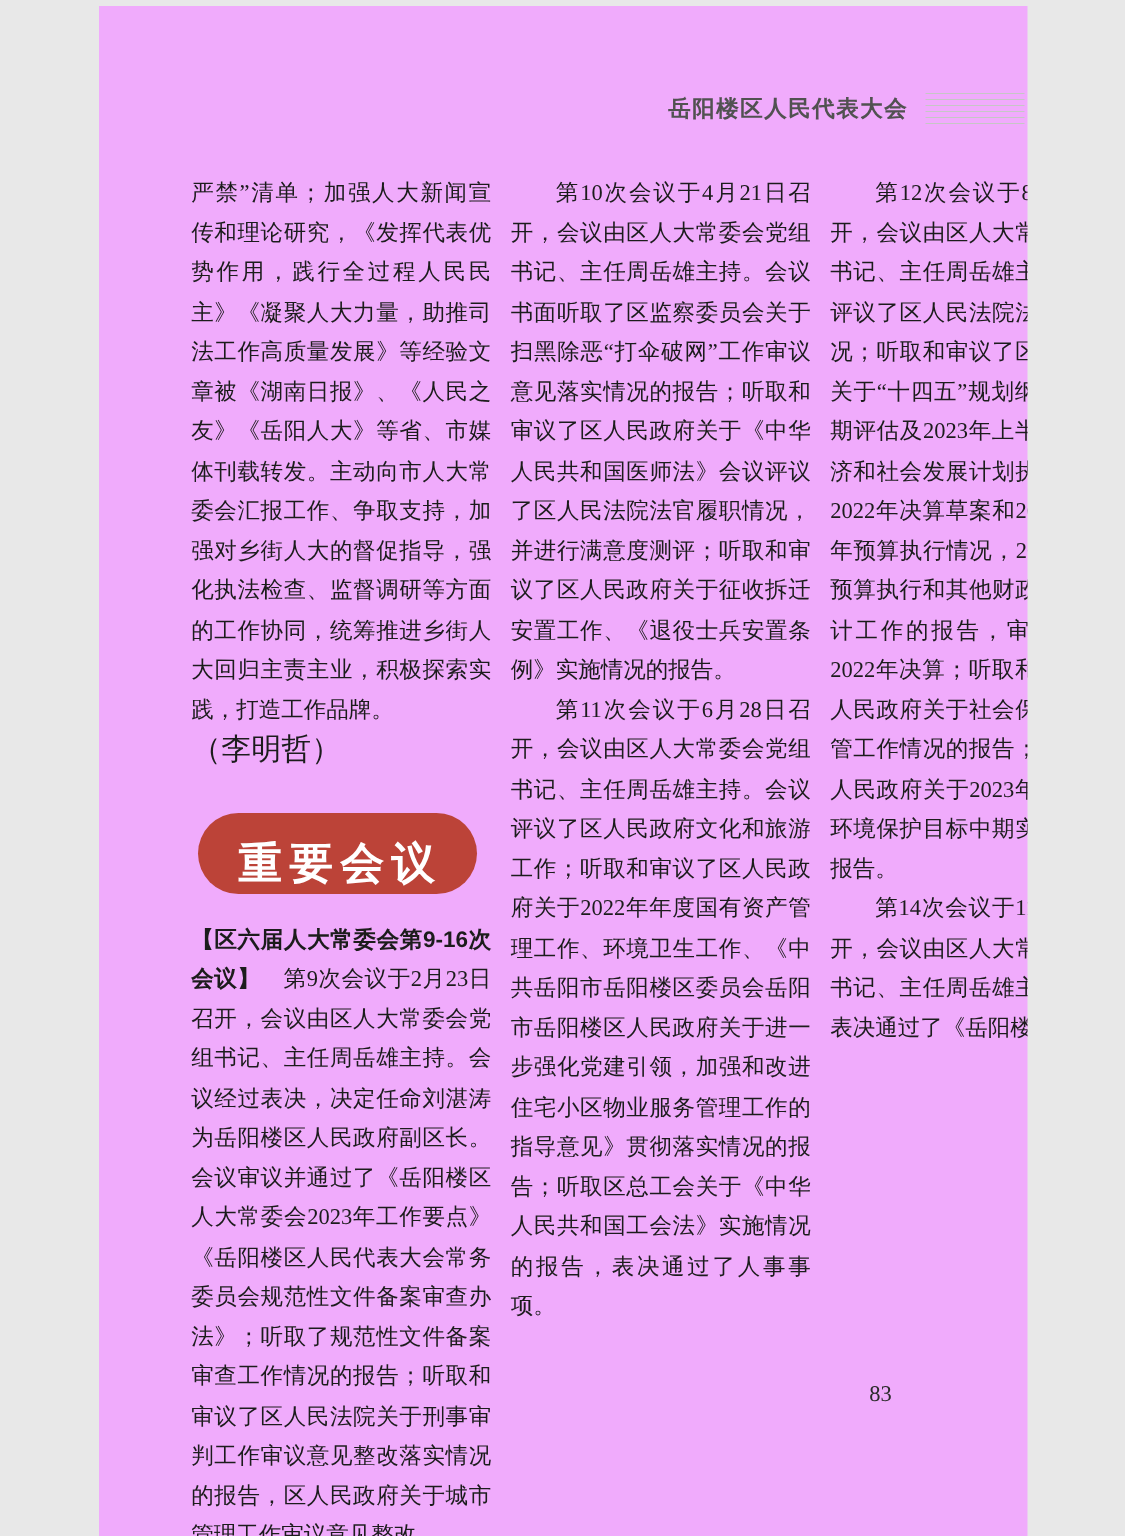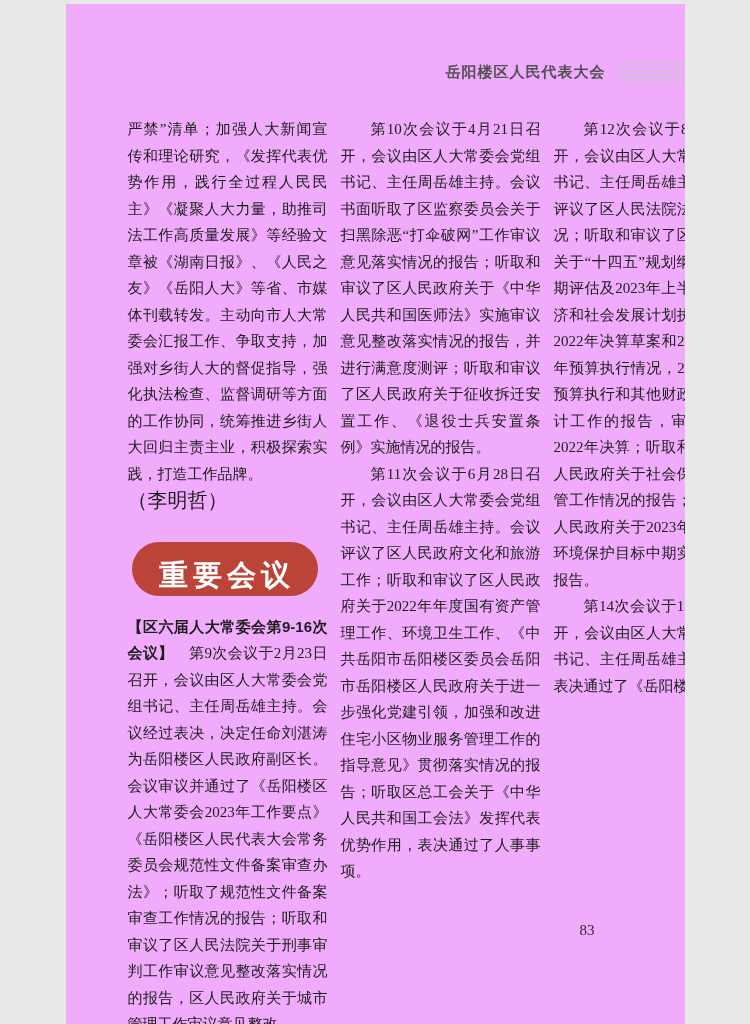--- a/index.html
+++ b/index.html
@@ -111,22 +111,22 @@
       <p class="byline">（李明哲）</p>
       <div class="badge" style="background: rgb(188, 67, 56);">
         <span class="badge-label">重要会议</span>
       </div>
       <p class="para">
         <span class="entry-head">【区六届人大常委会第9-16次会议】</span><span>　第9次会议于2月23日召开，会议由区人大常委会党组书记、主任周岳雄主持。会议经过表决，决定任命刘湛涛为岳阳楼区人民政府副区长。会议审议并通过了《岳阳楼区人大常委会2023年工作要点》《岳阳楼区人民代表大会常务委员会规范性文件备案审查办法》；听取了规范性文件备案审查工作情况的报告；听取和审议了区人民法院关于刑事审判工作审议意见整改落实情况的报告，区人民政府关于城市管理工作审议意见整改</span>
       </p>
     </div>
 
     <div class="col">
-      <p class="para indent">第10次会议于4月21日召开，会议由区人大常委会党组书记、主任周岳雄主持。会议书面听取了区监察委员会关于扫黑除恶“打伞破网”工作审议意见落实情况的报告；听取和审议了区人民政府关于《中华人民共和国医师法》实施审议意见整改落实情况的报告，并进行满意度测评；听取和审议了区人民政府关于征收拆迁安置工作、《退役士兵安置条例》实施情况的报告。</p>
-      <p class="para indent">第11次会议于6月28日召开，会议由区人大常委会党组书记、主任周岳雄主持。会议评议了区人民政府文化和旅游工作；听取和审议了区人民政府关于2022年年度国有资产管理工作、环境卫生工作、《中共岳阳市岳阳楼区委员会岳阳市岳阳楼区人民政府关于进一步强化党建引领，加强和改进住宅小区物业服务管理工作的指导意见》贯彻落实情况的报告；听取区总工会关于《中华人民共和国工会法》发挥代表优势作用，表决通过了人事事项。</p>
+      <p class="para indent">第10次会议于4月21日召开，会议由区人大常委会党组书记、主任周岳雄主持。会议书面听取了区监察委员会关于扫黑除恶“打伞破网”工作审议意见落实情况的报告；听取和审议了区人民政府关于《中华人民共和国医师法》会议评议了区人民法院法官履职情况，并进行满意度测评；听取和审议了区人民政府关于征收拆迁安置工作、《退役士兵安置条例》实施情况的报告。</p>
+      <p class="para indent">第11次会议于6月28日召开，会议由区人大常委会党组书记、主任周岳雄主持。会议评议了区人民政府文化和旅游工作；听取和审议了区人民政府关于2022年年度国有资产管理工作、环境卫生工作、《中共岳阳市岳阳楼区委员会岳阳市岳阳楼区人民政府关于进一步强化党建引领，加强和改进住宅小区物业服务管理工作的指导意见》贯彻落实情况的报告；听取区总工会关于《中华人民共和国工会法》实施情况的报告，表决通过了人事事项。</p>
     </div>
 
     <div class="col">
       <p class="para indent">第12次会议于8月31日召开，会议由区人大常委会党组书记、主任周岳雄主持。会议评议了区人民法院法官履职情况；听取和审议了区人民政府关于“十四五”规划纲要实施中期评估及2023年上半年国民经济和社会发展计划执行情况，2022年决算草案和2023年上半年预算执行情况，2022年年度预算执行和其他财政收支的审计工作的报告，审查和批准2022年决算；听取和审议了区人民政府关于社会保险基金监管工作情况的报告；听取了区人民政府关于2023年年度生态环境保护目标中期实施情况的报告。</p>
       <p class="para indent">第14次会议于11月20日召开，会议由区人大常委会党组书记、主任周岳雄主持。会议表决通过了《岳阳楼区人</p>
     </div>
 
   </div>
 
   <div class="footer">

